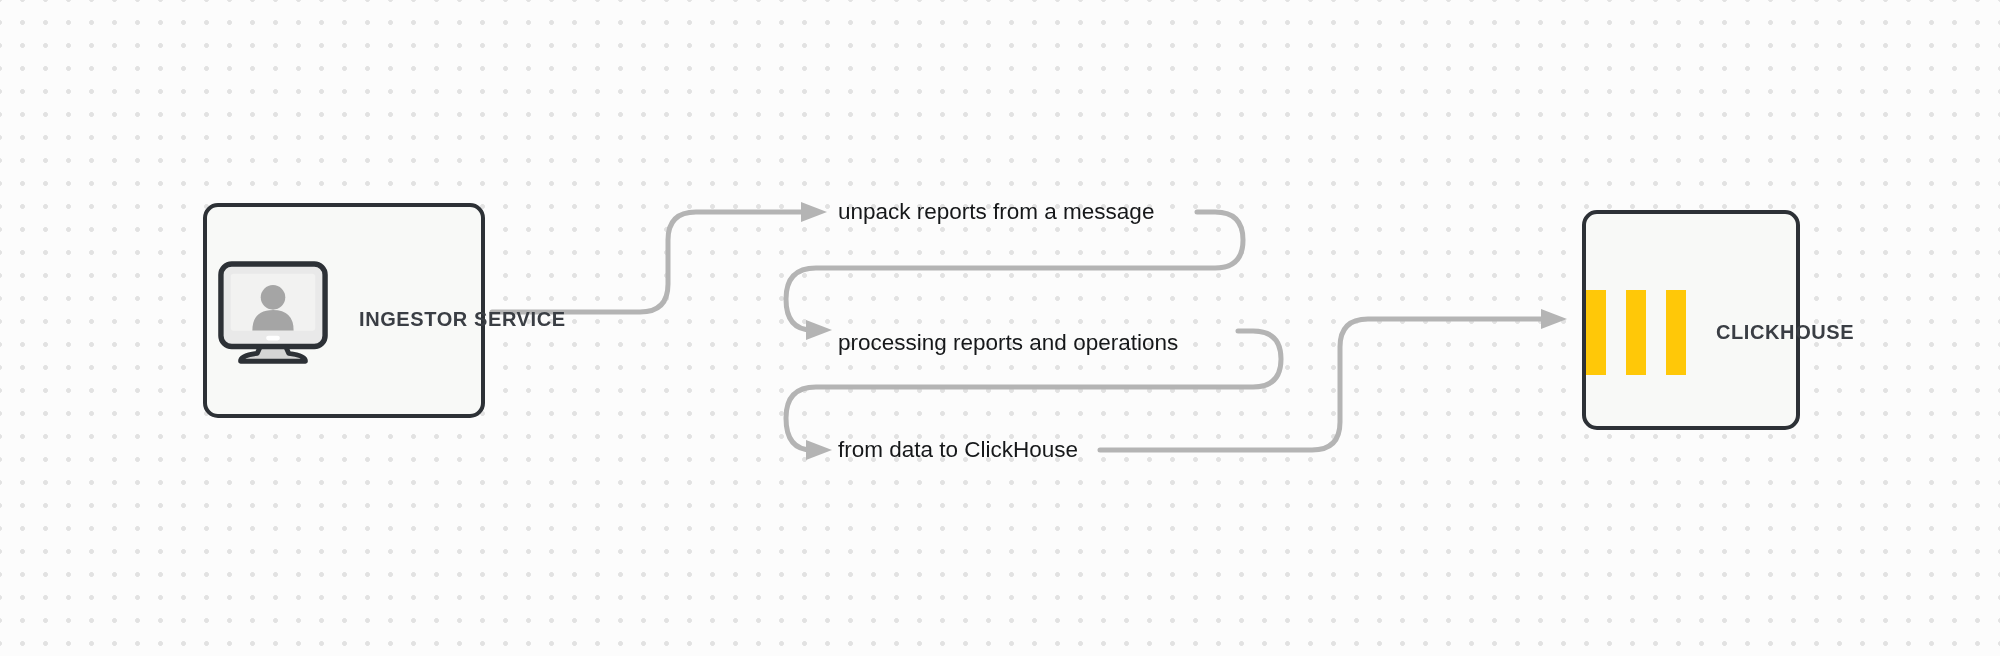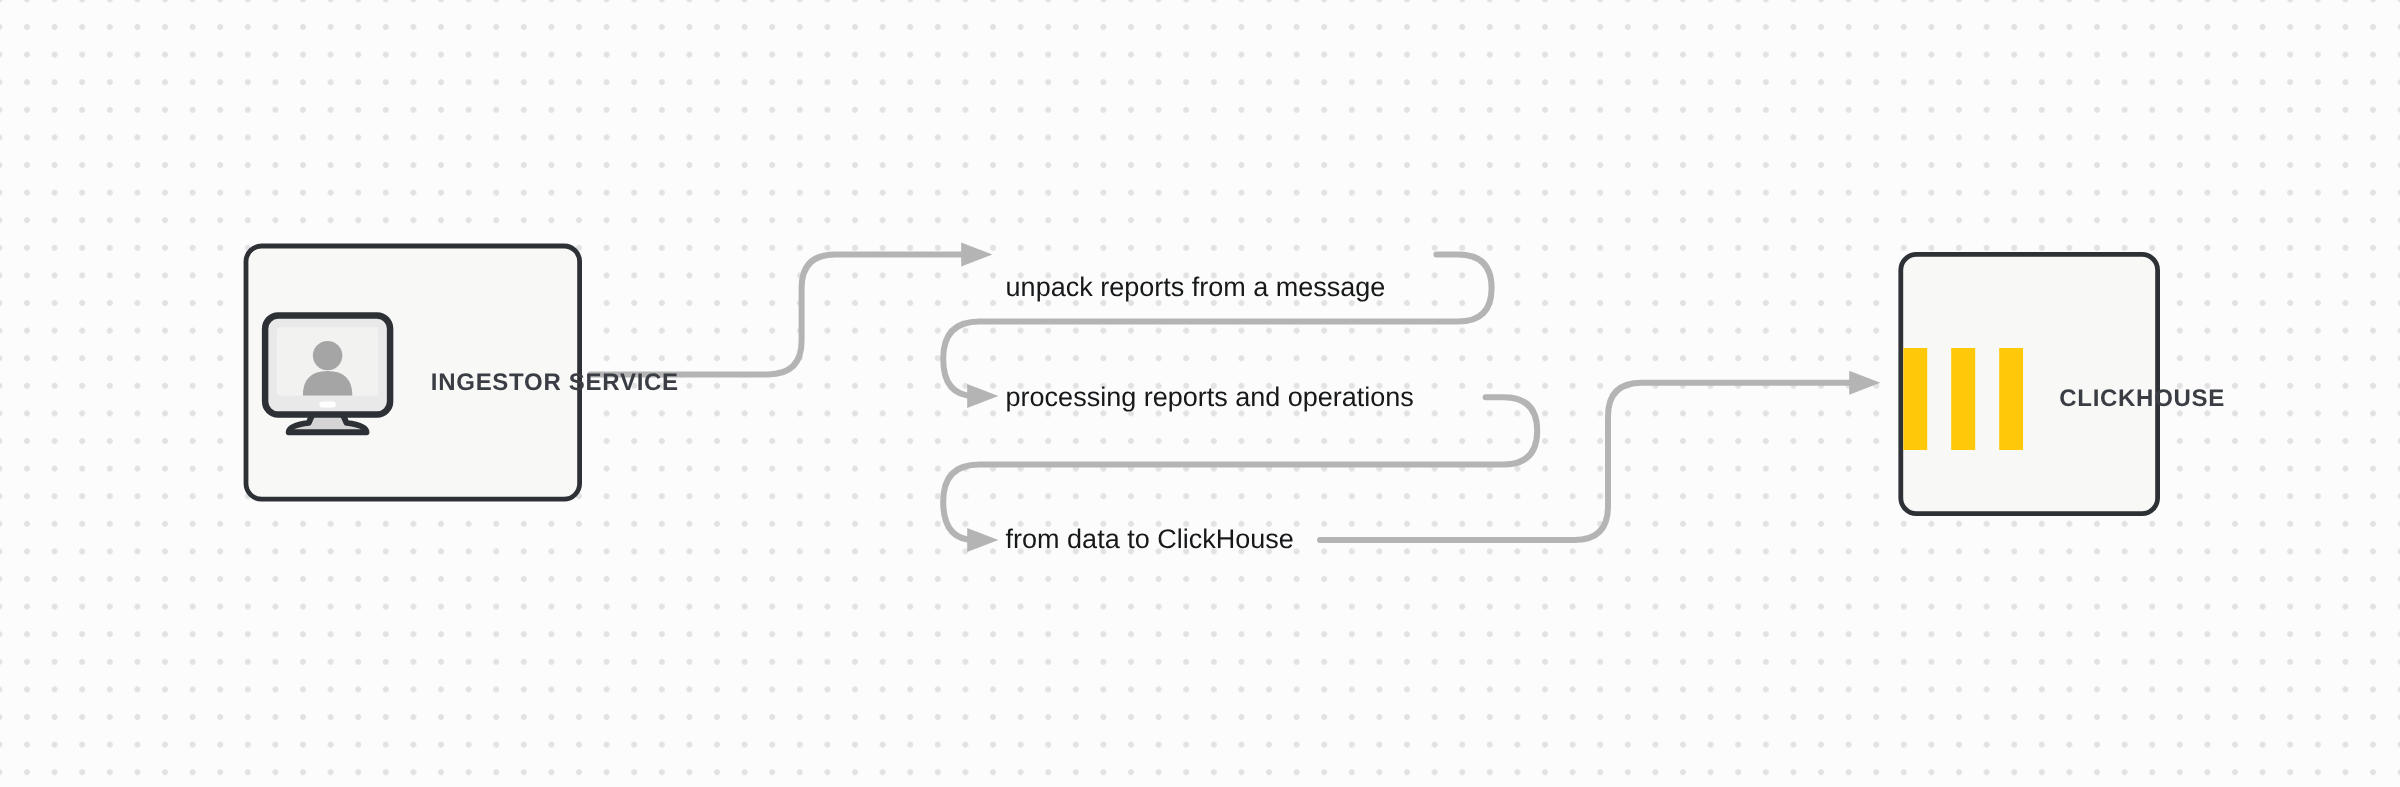--- a/index.html
+++ b/index.html
@@ -41,22 +41,22 @@
   .node-ingestor{left:203px;top:203px;width:282px;height:215px;padding-top:16px;gap:20px;}
   .node-clickhouse{left:1582px;top:210px;width:218px;height:220px;padding-top:24px;gap:30px;}
   .node-label{
     font-size:20px;color:var(--label_color);letter-spacing:0.6px;
     line-height:26px;white-space:nowrap;
   }
   .step-label{
     position:absolute;left:838px;height:28px;line-height:28px;
     font-size:22.5px;color:var(--text_dark);white-space:nowrap;
   }
-  .step-1{top:198px;margin-top:28px;}
-  .step-2{top:317px;}
+  .step-1{top:198px;}
+  .step-2{top:329px;}
   .step-3{top:436px;}
   .bars-icon{display:block;}
 </style>
 </head>
 <body>
 
 <div class="canvas">
 
   <svg class="connectors" viewBox="0 0 2000 656" xmlns="http://www.w3.org/2000/svg">
 

